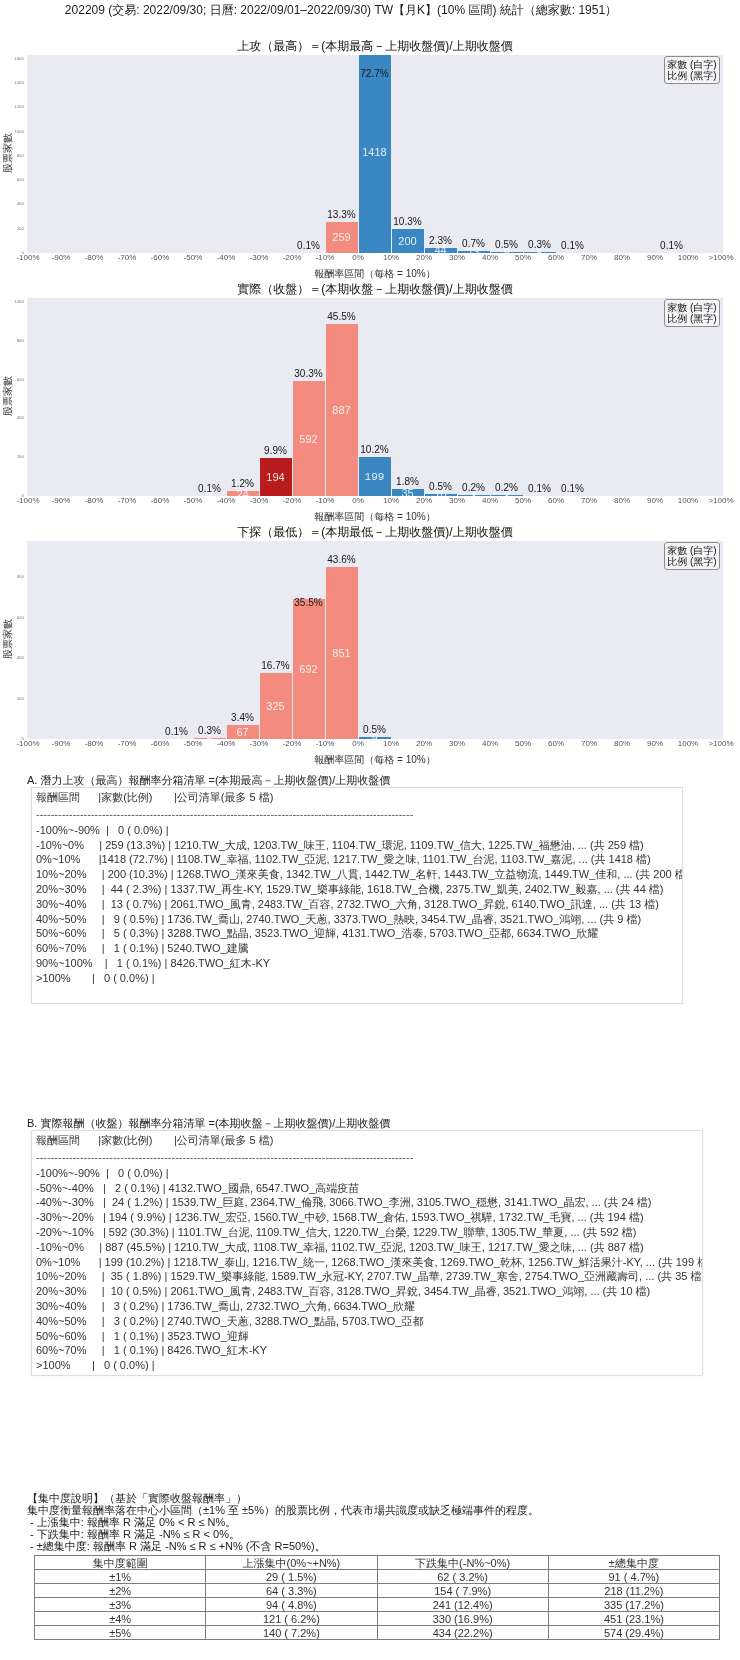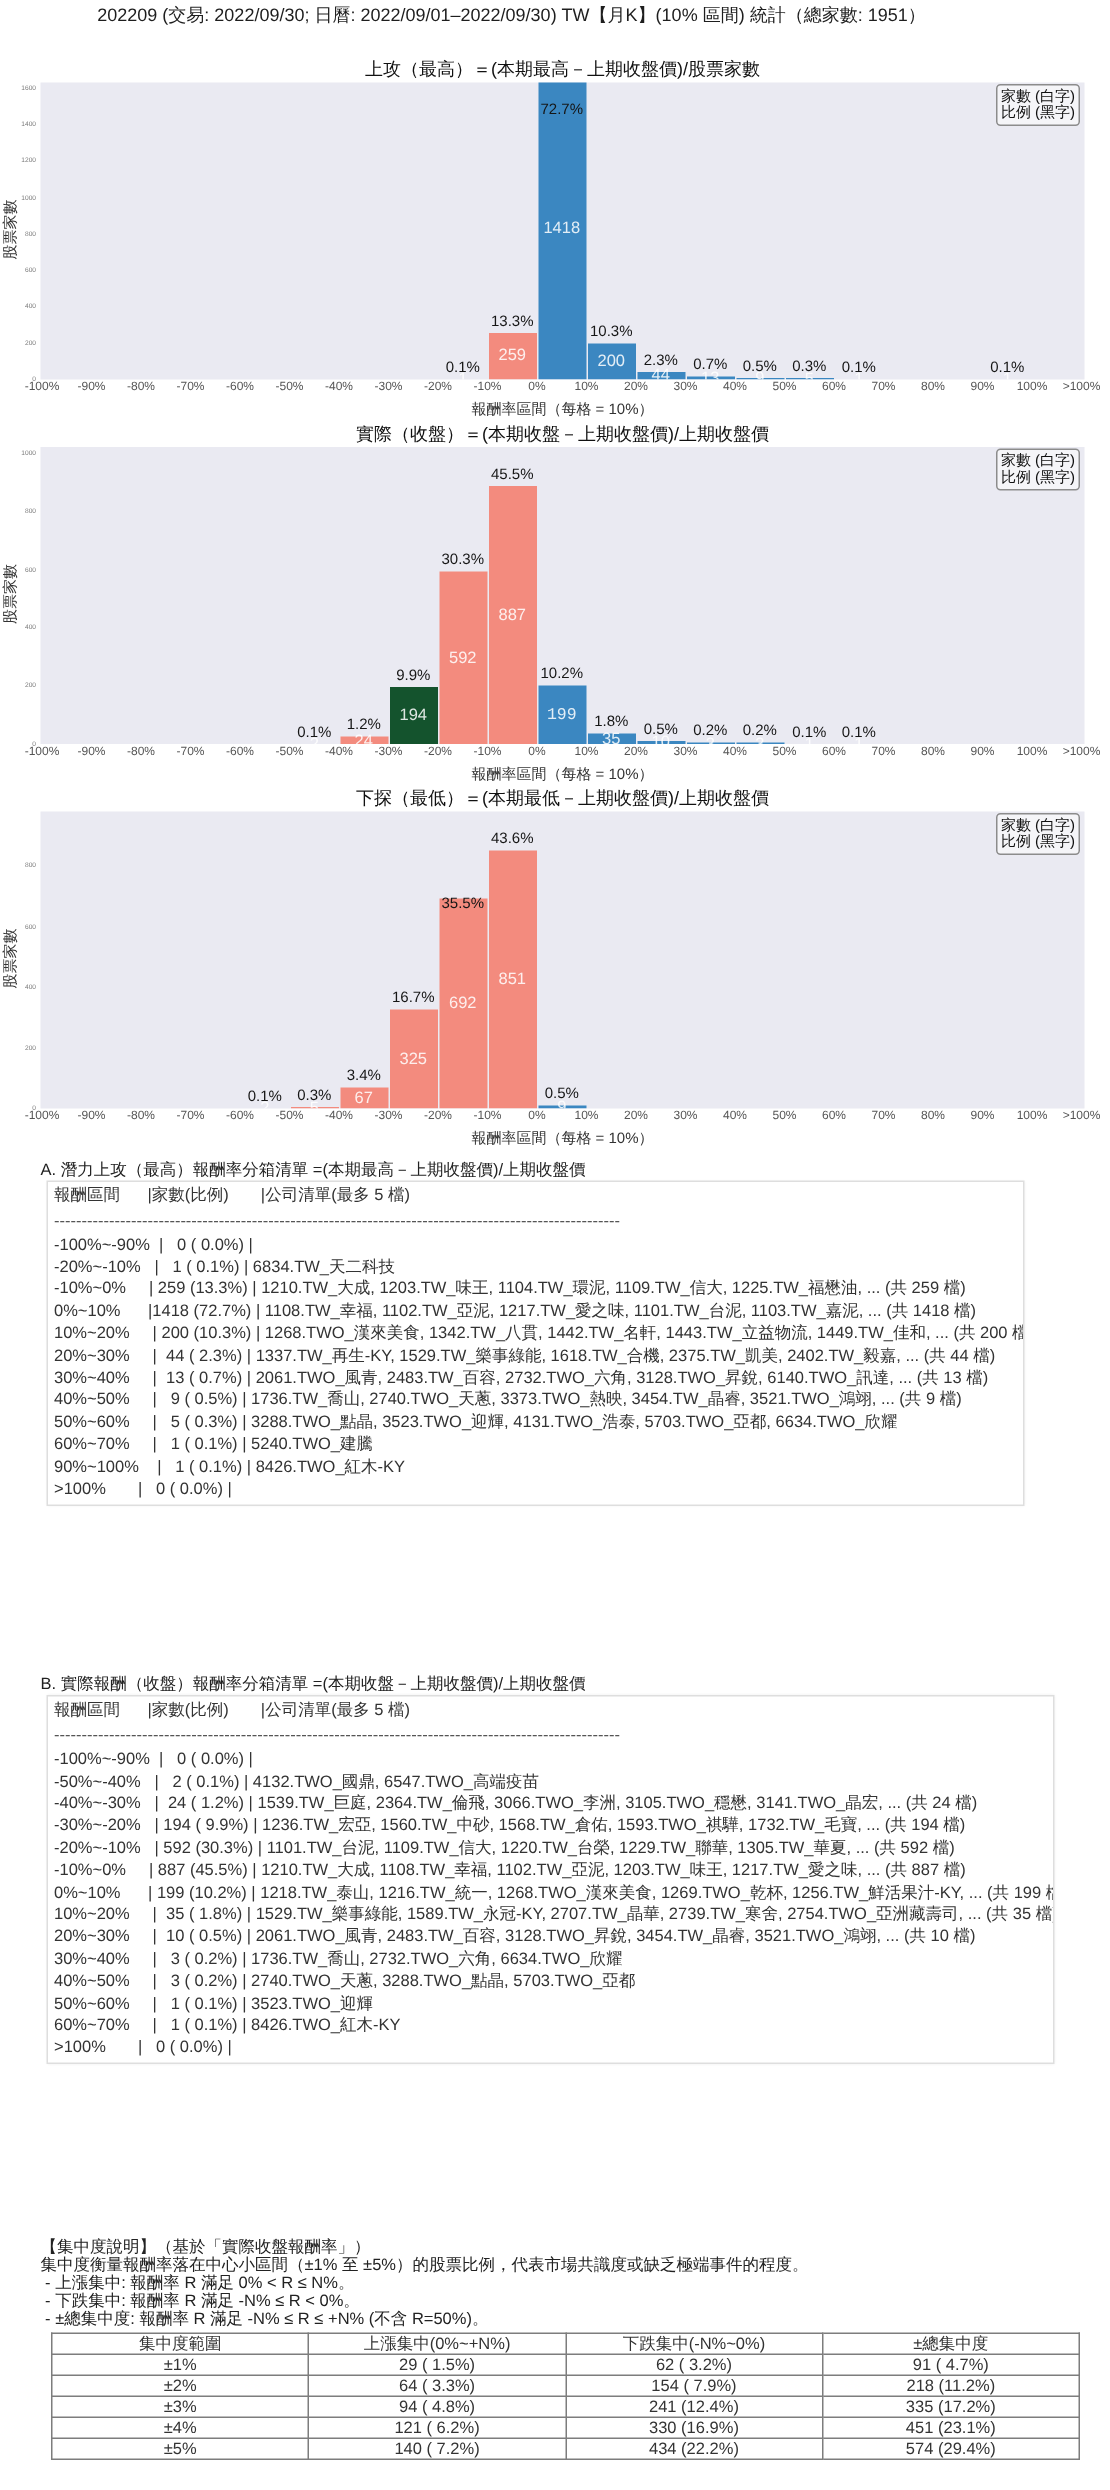--- a/index.html
+++ b/index.html
@@ -26,21 +26,21 @@
 .conc-table tr{height:14px}
 .conc-table td,.conc-table th{border:1px solid #7d7d7d;line-height:12px;padding:0;text-align:center;font-weight:normal;white-space:pre}
 </style>
 </head>
 <body>
 
 <div class="abs main-title">202209 (交易: 2022/09/30; 日曆: 2022/09/01–2022/09/30) TW【月K】(10% 區間) 統計（總家數: 1951）</div>
 
 <div id="charts">
     <div class="abs" style="left: 0px; top: 0px; width: 740px; height: 0px;">
-      <div class="abs chart-title" style="top: 38.5px;">上攻（最高）＝(本期最高－上期收盤價)/股票家數</div>
+      <div class="abs chart-title" style="top: 38.5px;">上攻（最高）＝(本期最高－上期收盤價)/上期收盤價</div>
       <div class="plot" style="top: 55px;">
         <div class="bar" style="left: 265.5px; height: 0.121398px; background: rgb(243, 139, 126);">
           <div class="cnt">1</div>
         </div>
         <div class="pct" style="left: 261.5px; bottom: 2.1214px;">0.1%</div>
         <div class="bar" style="left: 298.5px; height: 31.4421px; background: rgb(243, 139, 126);">
           <div class="cnt">259</div>
         </div>
         <div class="pct" style="left: 294.5px; bottom: 33.4421px;">13.3%</div>
         <div class="bar" style="left: 331.5px; height: 203px; background: rgb(59, 135, 193);">
@@ -118,21 +118,21 @@
       <div class="abs chart-title" style="top: 281.5px;">實際（收盤）＝(本期收盤－上期收盤價)/上期收盤價</div>
       <div class="plot" style="top: 298px;">
         <div class="bar" style="left: 166.5px; height: 0.388235px; background: rgb(243, 139, 126);">
           <div class="cnt">2</div>
         </div>
         <div class="pct" style="left: 162.5px; bottom: 2.38824px;">0.1%</div>
         <div class="bar" style="left: 199.5px; height: 4.65882px; background: rgb(243, 139, 126);">
           <div class="cnt">24</div>
         </div>
         <div class="pct" style="left: 195.5px; bottom: 6.65882px;">1.2%</div>
-        <div class="bar" style="left: 232.5px; height: 37.6588px; background: #14532d;">
+        <div class="bar" style="left: 232.5px; height: 37.6588px; background: #b91c1c;">
           <div class="cnt">194</div>
         </div>
         <div class="pct" style="left: 228.5px; bottom: 39.6588px;">9.9%</div>
         <div class="bar" style="left: 265.5px; height: 114.918px; background: rgb(243, 139, 126);">
           <div class="cnt">592</div>
         </div>
         <div class="pct" style="left: 261.5px; bottom: 116.918px;">30.3%</div>
         <div class="bar" style="left: 298.5px; height: 172.182px; background: rgb(243, 139, 126);">
           <div class="cnt">887</div>
         </div>
@@ -267,21 +267,20 @@
         <div>比例 (黑字)</div>
       </div>
     </div>
   </div>
 
 <div class="abs sec-title" style="top:773px">A. 潛力上攻（最高）報酬率分箱清單 =(本期最高－上期收盤價)/上期收盤價</div>
 <div class="abs sec-box" id="box-A" style="top:787px;width:652px;height:217px">
   <div class="sec-line">報酬區間      |家數(比例)       |公司清單(最多 5 檔)</div>
   <div class="sec-sep">-------------------------------------------------------------------------------------------------------</div>
 <div class="sec-line">-100%~-90%  |   0 ( 0.0%) |</div>
-    <div class="sec-line">-20%~-10%   |   1 ( 0.1%) | 6834.TW_天二科技</div>
     <div class="sec-line">-10%~0%     | 259 (13.3%) | 1210.TW_大成, 1203.TW_味王, 1104.TW_環泥, 1109.TW_信大, 1225.TW_福懋油, ... (共 259 檔)</div>
     <div class="sec-line">0%~10%      |1418 (72.7%) | 1108.TW_幸福, 1102.TW_亞泥, 1217.TW_愛之味, 1101.TW_台泥, 1103.TW_嘉泥, ... (共 1418 檔)</div>
     <div class="sec-line">10%~20%     | 200 (10.3%) | 1268.TWO_漢來美食, 1342.TW_八貫, 1442.TW_名軒, 1443.TW_立益物流, 1449.TW_佳和, ... (共 200 檔)</div>
     <div class="sec-line">20%~30%     |  44 ( 2.3%) | 1337.TW_再生-KY, 1529.TW_樂事綠能, 1618.TW_合機, 2375.TW_凱美, 2402.TW_毅嘉, ... (共 44 檔)</div>
     <div class="sec-line">30%~40%     |  13 ( 0.7%) | 2061.TWO_風青, 2483.TW_百容, 2732.TWO_六角, 3128.TWO_昇銳, 6140.TWO_訊達, ... (共 13 檔)</div>
     <div class="sec-line">40%~50%     |   9 ( 0.5%) | 1736.TW_喬山, 2740.TWO_天蔥, 3373.TWO_熱映, 3454.TW_晶睿, 3521.TWO_鴻翊, ... (共 9 檔)</div>
     <div class="sec-line">50%~60%     |   5 ( 0.3%) | 3288.TWO_點晶, 3523.TWO_迎輝, 4131.TWO_浩泰, 5703.TWO_亞都, 6634.TWO_欣耀</div>
     <div class="sec-line">60%~70%     |   1 ( 0.1%) | 5240.TWO_建騰</div>
     <div class="sec-line">90%~100%    |   1 ( 0.1%) | 8426.TWO_紅木-KY</div>
     <div class="sec-line">&gt;100%       |   0 ( 0.0%) |</div>

